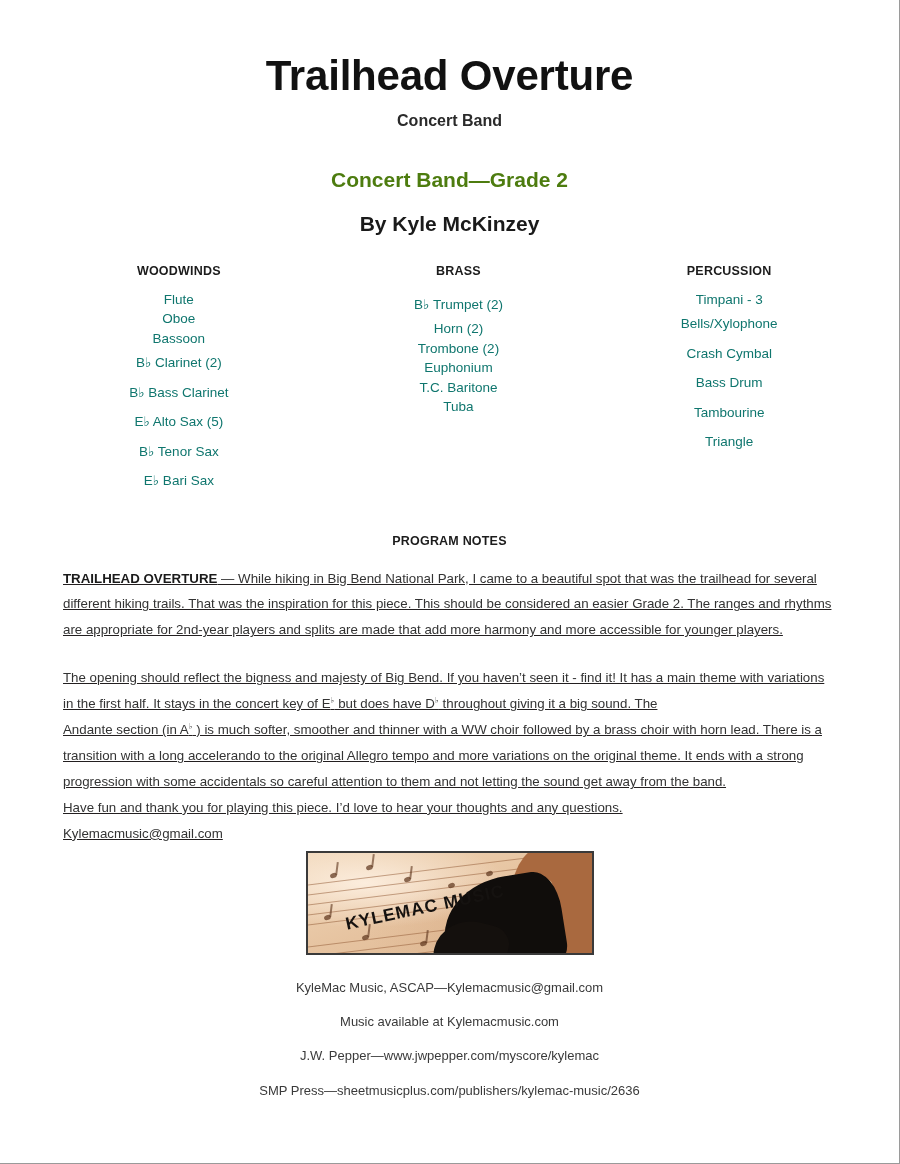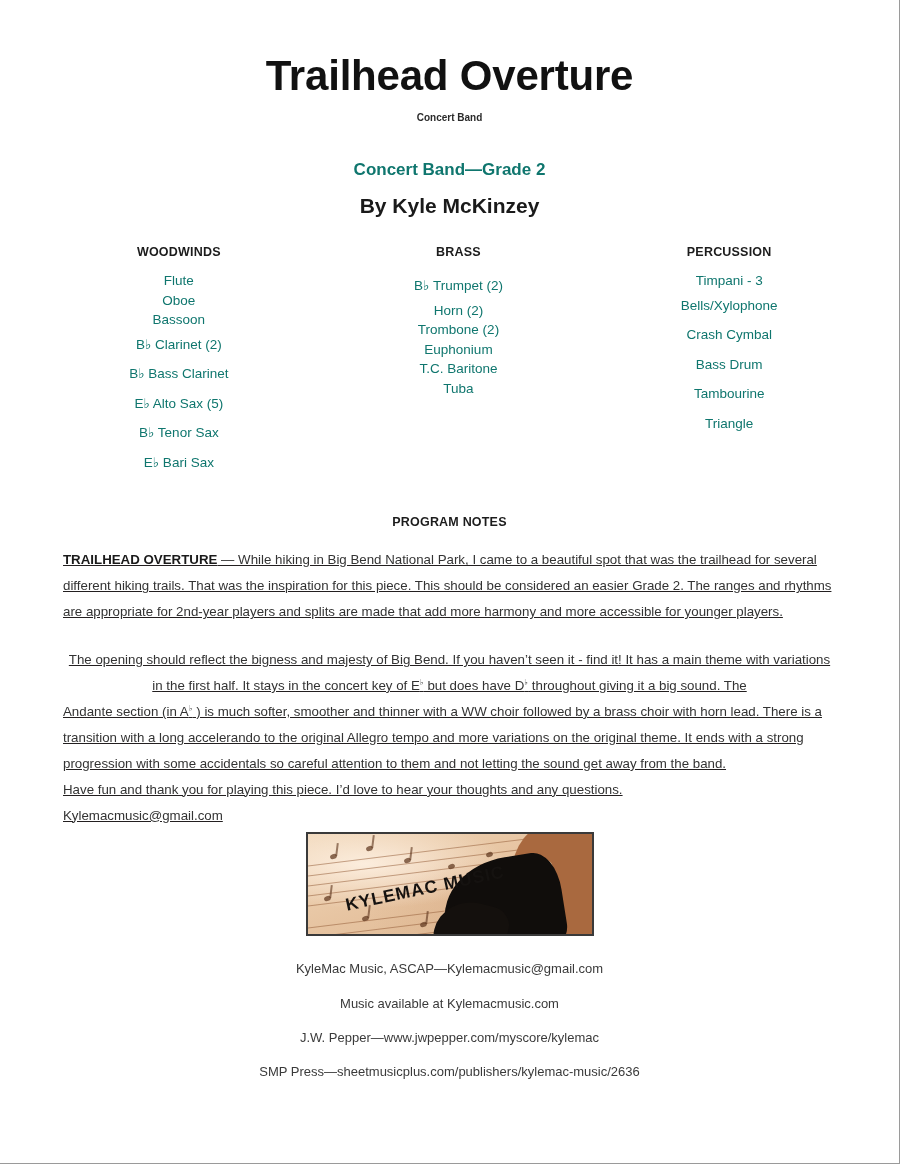--- a/index.html
+++ b/index.html
@@ -31,31 +31,31 @@
   }
   .main-title {
     font-size: 42px;
     font-weight: bold;
     letter-spacing: -0.2px;
     line-height: 1.05;
     margin: 0;
     color: #111111;
   }
   .subtitle-small {
-    font-size: 10px;
+    font-size: 16px;
     font-weight: bold;
     margin: 14px 0 0 0;
     color: #2a2a2a;
   }
   .grade-line {
-    font-size: 17px;
-    font-weight: bold;
-    margin: 36px 0 10px 0;
+    font-size: 21px;
+    font-weight: bold;
+    margin: 36px 0 16px 0;
     line-height: 1.32;
-    color: #0f766e;
+    color: #4d7c0f;
   }
   .composer-line {
     font-size: 21px;
     font-weight: bold;
     margin: 0;
     line-height: 1.32;
     color: #1a1a1a;
   }
 
   
@@ -102,21 +102,21 @@
     margin-top: 18px;
     text-decoration: underline;
   }
   .notes p {
     font-size: 13.3px;
     line-height: 1.95;
     color: #333333;
     margin: 0;
     text-align: left;
   }
-  .notes p.gap-before { margin-top: 22px; text-align: center; }
+  .notes p.gap-before { margin-top: 22px; }
   .notes p.gap-small  { }
   .notes b { font-weight: bold; color: #1a1a1a; }
   .notes sup {
     font-size: 0.62em;
     vertical-align: super;
     line-height: 0;
     font-family: "DejaVu Sans", sans-serif;
   }
   .email-line {
     font-size: 13.3px;

